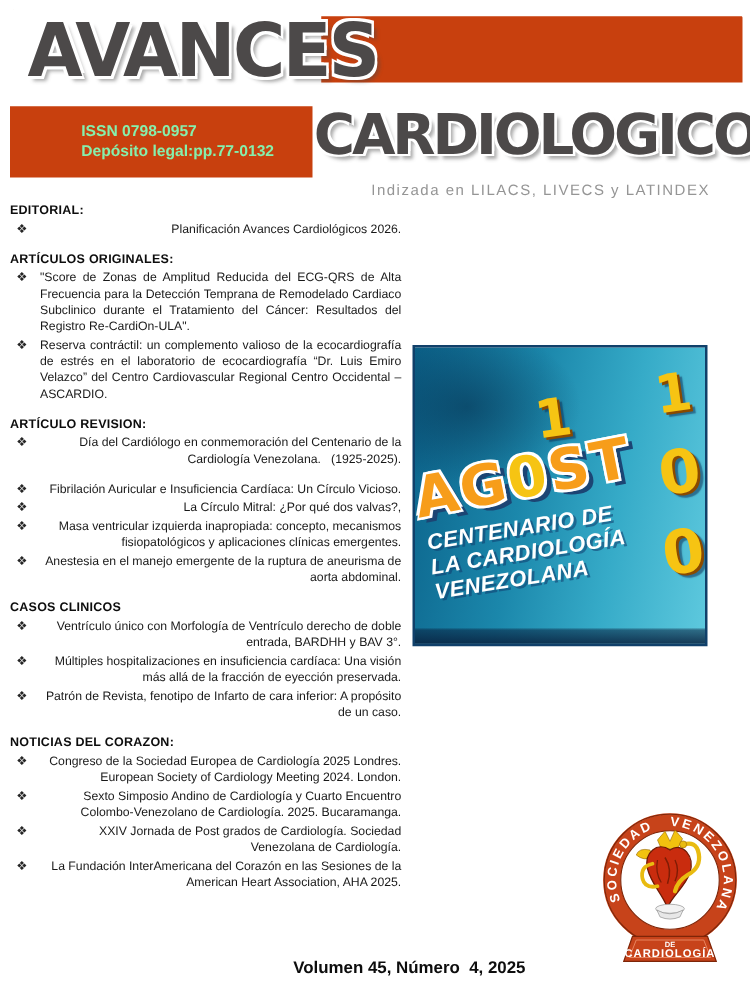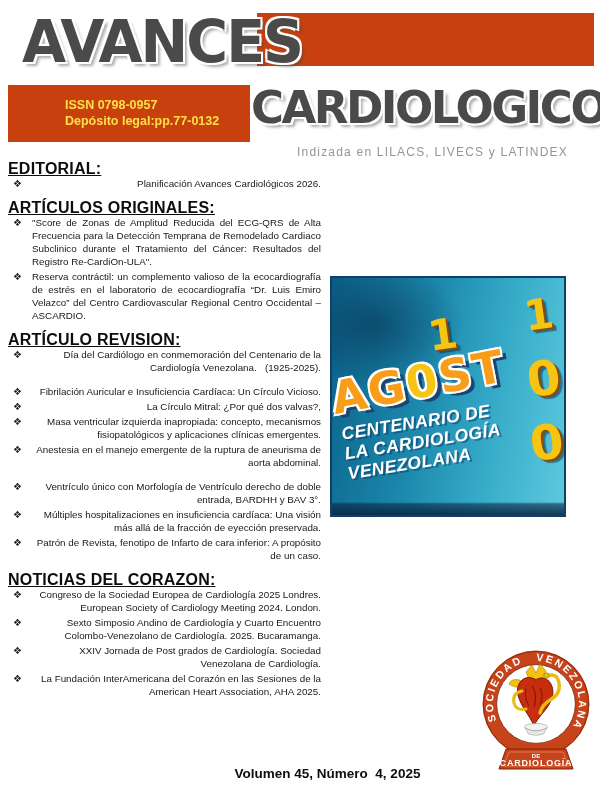--- a/index.html
+++ b/index.html
@@ -18,28 +18,28 @@
                 4px 4px 3px rgba(70,70,70,.45);
     white-space:nowrap;
   }
   .title-avances { left:22px; top:0; width:235px; height:80px; line-height:82px;
     font-size:57px; letter-spacing:-2px; transform:scaleY(1.04); }
   .title-cardio { left:251px; top:70px; width:349px; height:76px; line-height:76px;
     font-size:45px; letter-spacing:-2.5px; }
   .band-top { position:absolute; left:257px; top:13px; width:337px; height:53px; background:#c8400e; }
   .band-mid { position:absolute; left:8px; top:85px; width:242px; height:57px; background:#c8400e;
     padding:12px 0 0 17px; }
-  .band-mid .issn-line { font-weight:bold; font-size:12.5px; line-height:16px; color:#fde047;padding-left:40px; }
+  .band-mid .issn-line { font-weight:bold; font-size:12.5px; line-height:16px; color:#86efac;padding-left:40px; }
   .subtitle { position:absolute; left:270px; top:146px; width:325px; text-align:center;
     color:#959595; font-size:12px; line-height:13.5px; letter-spacing:1.2px; white-space:nowrap; }
   
   .toc { position:absolute; left:8px; top:162px; width:313px; }
   .sec { margin-bottom:11px; }
-  .sec h3 { font-size:16px; line-height:13px; font-weight:bold; letter-spacing:.2px;
-    text-decoration:underline; color:#0d0d0d; margin-bottom:2px; }
+  .sec h3 { font-size:10px; line-height:13px; font-weight:bold; letter-spacing:.2px;
+    color:#0d0d0d; margin-bottom:2px; }
   .item { display:flex; margin-bottom:2px; }
   .item .blt { flex:0 0 24px; padding-left:5px; font-size:10px; line-height:13px; color:#262626; }
   .item .txt { flex:1; font-size:9.8px; line-height:13px; color:#181818;text-align:right; }
   .sec.justify .txt { text-align:justify; }
   
   .poster { position:absolute; left:330px; top:276px; width:236px; height:241px;
     border:2px solid #10406a; overflow:hidden;
     background:
       linear-gradient(to top, rgba(8,32,62,.85) 0px, rgba(8,32,62,.55) 11px, rgba(8,32,62,0) 13px),
       radial-gradient(130px 90px at 18% 20%, rgba(6,45,75,.55), rgba(6,45,75,0) 70%),
@@ -127,20 +127,21 @@
         <span class="blt">❖</span>
         <span class="txt">Masa ventricular izquierda inapropiada: concepto, mecanismos fisiopatológicos y aplicaciones clínicas emergentes.</span>
       </div>
       <div class="item">
         <span class="blt">❖</span>
         <span class="txt">Anestesia en el manejo emergente de la ruptura de aneurisma de aorta abdominal.</span>
       </div>
     </div>
 
     <div class="sec">
+      <h3>CASOS CLINICOS</h3>
       <div class="item">
         <span class="blt">❖</span>
         <span class="txt">Ventrículo único con Morfología de Ventrículo derecho de doble entrada, BARDHH y BAV 3°.</span>
       </div>
       <div class="item">
         <span class="blt">❖</span>
         <span class="txt">Múltiples hospitalizaciones en insuficiencia cardíaca: Una visión más allá de la fracción de eyección preservada.</span>
       </div>
       <div class="item">
         <span class="blt">❖</span>

